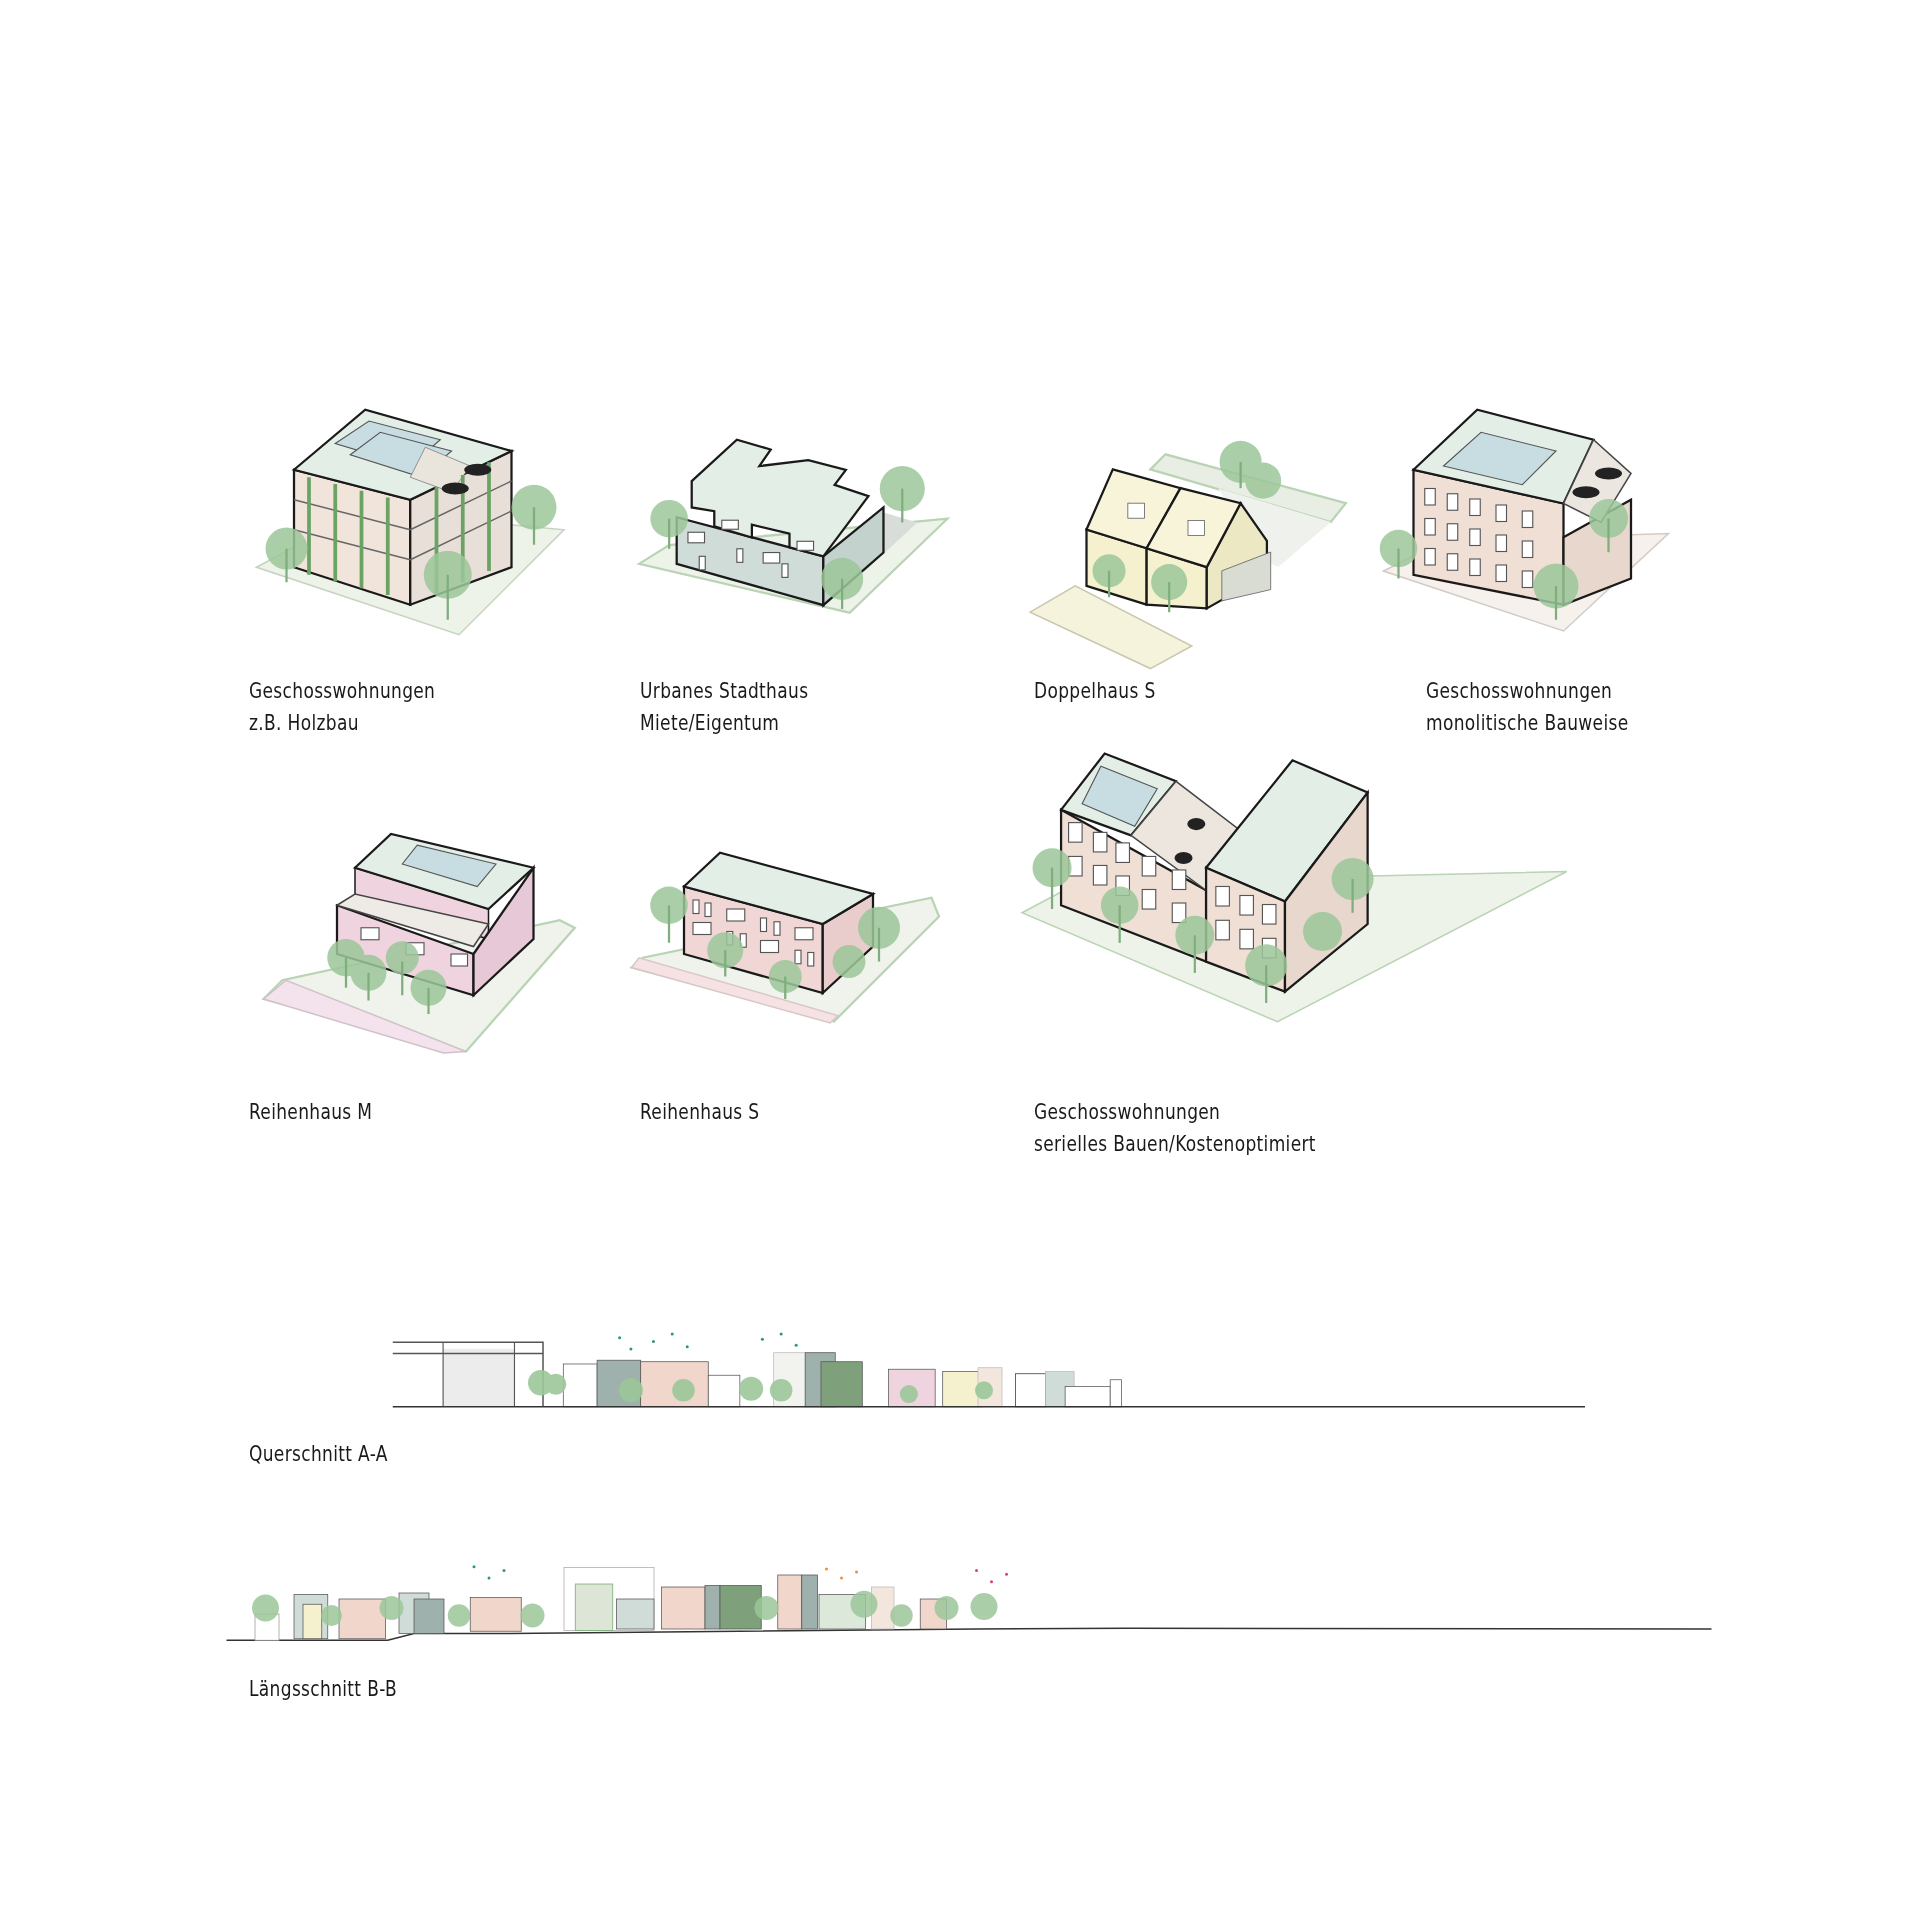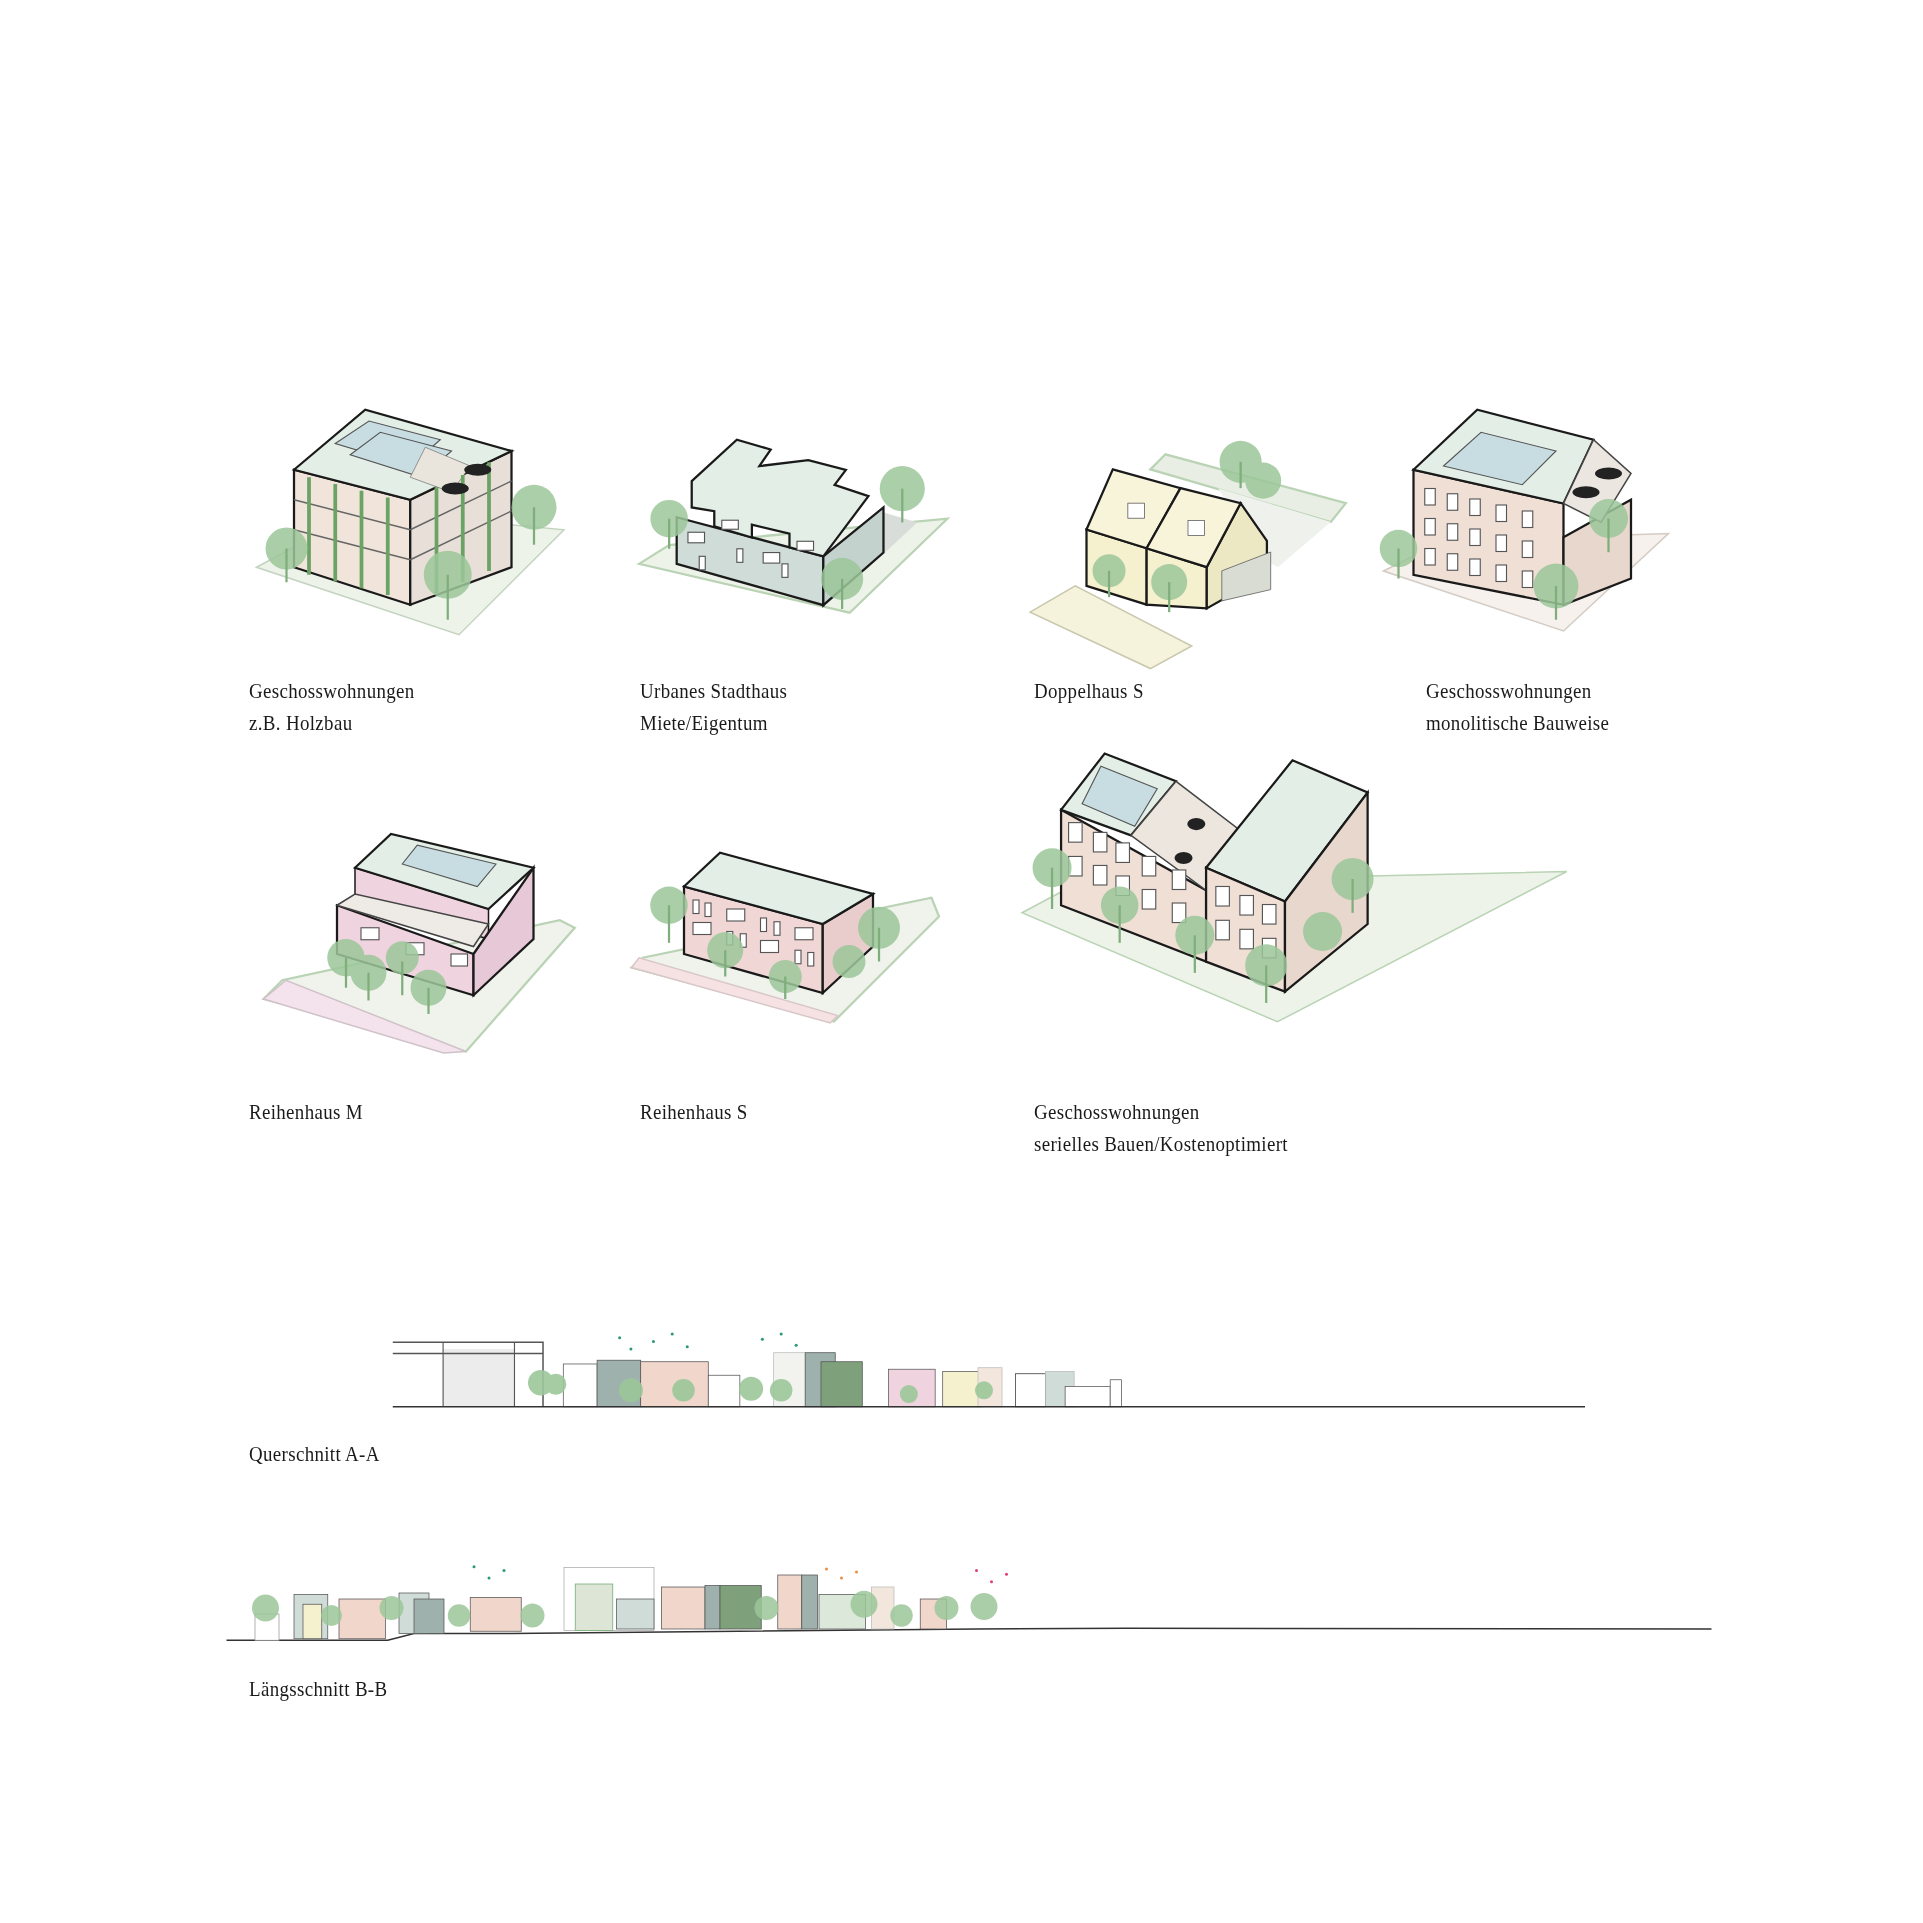--- a/index.html
+++ b/index.html
@@ -1,17 +1,17 @@
 <!DOCTYPE html>
 <html style="font-size:12px"><head>
 <meta charset="utf-8">
 <style>
   html,body{margin:0;padding:0;background:#ffffff;}
   body{width:1924px;height:1924px;position:relative;overflow:hidden;font-family:"DejaVu Sans Condensed","Liberation Sans Narrow","DejaVu Sans",sans-serif;}
-  .sheet{position:absolute;left:0;top:0;width:1924px;height:1924px;font-family:Liberation Serif, serif;}
+  .sheet{position:absolute;left:0;top:0;width:1924px;height:1924px;}
   .iso{position:absolute;}
   .caption{position:absolute;color:#1a1a1a;font-size:22px;line-height:32px;letter-spacing:0.4px;transform:scaleX(0.86);transform-origin:left top;white-space:nowrap;}
   .caption span{display:block;}
   .section{position:absolute;}
   svg{display:block;overflow:visible;}
 </style>
 </head>
 <body>
 
 <div class="sheet">

